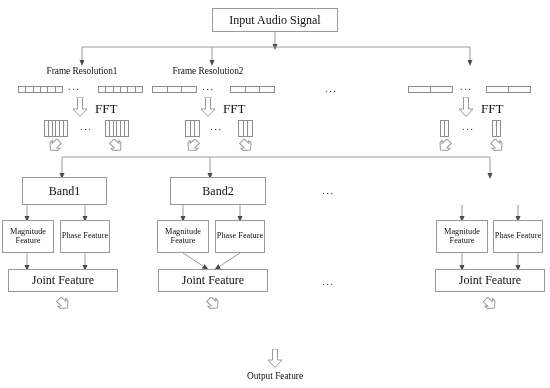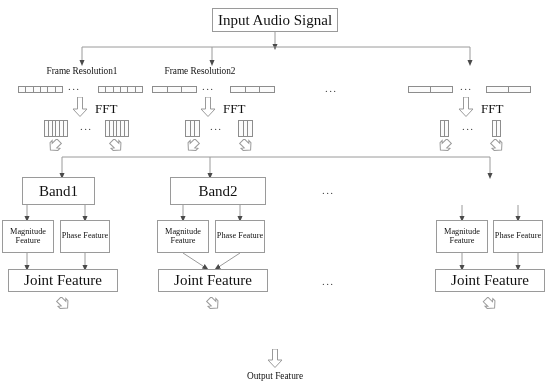--- a/index.html
+++ b/index.html
@@ -14,21 +14,21 @@
   #wires{position:absolute;left:0;top:0;width:550px;height:388px;pointer-events:none;}
 
   .box{
     position:absolute;
     box-sizing:border-box;
     border:1px solid #9a9a9a;
     background:#ffffff;
     display:flex;align-items:center;justify-content:center;
     text-align:center;
     line-height:1.08;
-    font-size:15px;
+    font-size:12px;
     color:#111;
   }
   .box.small{font-size:8.3px;}
   .label{
     position:absolute;
     font-size:9.3px;
     color:#111;
     white-space:nowrap;
     text-align:center;
   }
@@ -117,21 +117,21 @@
       <path d="M462,253 L462,268" marker-end="url(#ah)"></path>
       <path d="M518,253 L518,268" marker-end="url(#ah)"></path>
     </g>
   </svg>
 
   <div class="box" style="left:212px;top:8px;width:126px;height:24px;">
     <span>Input Audio Signal</span>
   </div>
 
   <div class="label" style="left:22px;top:66px;width:120px;">Frame Resolution1</div>
-  <div class="label" style="left:140px;top:66px;width:120px;">Frame Resolution2</div>
+  <div class="label" style="left:148px;top:66px;width:120px;">Frame Resolution2</div>
   <div class="dots" style="left:325px;top:82px;">...</div>
 
   <div class="sigbar" style="left:18px;top:86px;width:45px;">
     <i></i>
       <i></i>
       <i></i>
       <i></i>
       <i></i>
       <i></i>
   </div>
@@ -254,21 +254,21 @@
     <svg width="16" height="16" viewBox="0 0 16 16">
       <path d="M14,3 L7.5,3 L9.5,1 L6.5,1 L1.5,6.5 L6.5,12 L9.5,12 L7.5,9.5 L14,9.5 z" transform="rotate(-45 8 6.5)" fill="#ffffff" stroke="#9a9a9a" stroke-width="1"></path>
     </svg>
   </div>
   <div class="harrow" style="left:489px;top:139px;">
     <svg width="16" height="16" viewBox="0 0 16 16">
       <path d="M2,3 L8.5,3 L6.5,1 L9.5,1 L14.5,6.5 L9.5,12 L6.5,12 L8.5,9.5 L2,9.5 z" transform="rotate(45 8 6.5)" fill="#ffffff" stroke="#9a9a9a" stroke-width="1"></path>
     </svg>
   </div>
 
-  <div class="box" style="left:22px;top:177px;width:73px;height:28px;">
+  <div class="box" style="left:22px;top:177px;width:85px;height:28px;">
     <span>Band1</span>
   </div>
   <div class="box" style="left:170px;top:177px;width:96px;height:28px;">
     <span>Band2</span>
   </div>
   <div class="dots" style="left:322px;top:184px;">...</div>
 
   <div class="box small" style="left:2px;top:220px;width:52px;height:33px;">
     <span>Magnitude Feature</span>
   </div>

